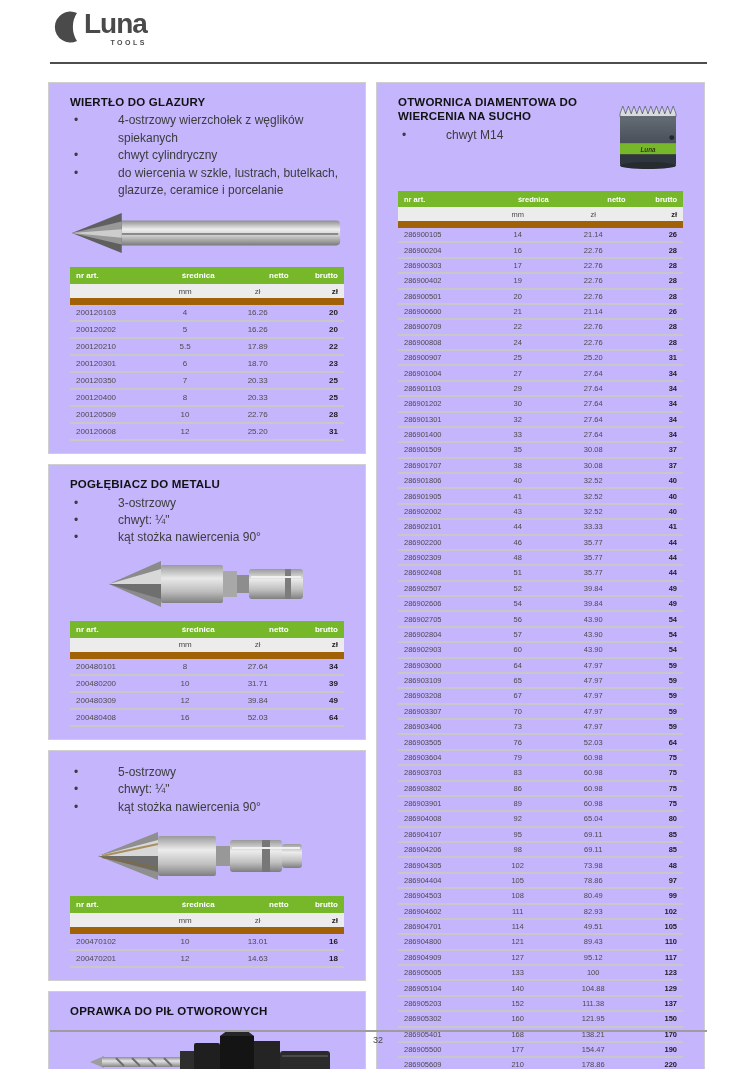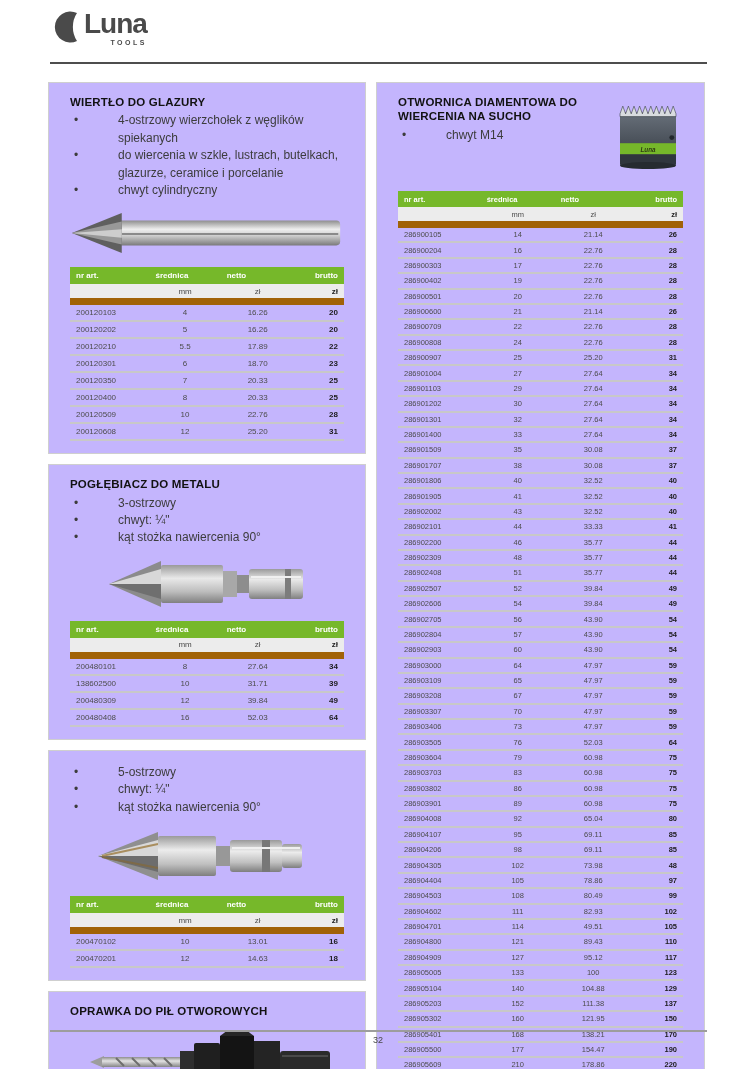--- a/index.html
+++ b/index.html
@@ -25,21 +25,21 @@
   .box h2 { font-size:11.5px; font-weight:bold; color:#121212; letter-spacing:0.2px; line-height:1.25; margin-bottom:3px; }
   ul.bullets { list-style:none; margin:1px 0 5px 0; }
   ul.bullets li { position:relative; padding-left:48px; font-size:12px; line-height:1.45; color:#3c3c3c; }
   ul.bullets li::before { content:"•"; position:absolute; left:4px; top:0; color:#3c3c3c; }
 
   .imgwrap { display:flex; justify-content:center; margin:8px 0 8px 0; }
   .imgwrap.right { justify-content:flex-end; padding-right:6px; }
 
   
   .ptable { width:100%; border-collapse:collapse; font-size:8px; color:#4c4c4c; table-layout:fixed; }
-  .ptable th { background:#76b82a; color:#fff; font-weight:bold; padding:4px 6px; text-align:left; overflow:hidden; white-space:nowrap; }
+  .ptable th { background:#76b82a; color:#fff; font-weight:bold; padding:4px 6px; text-align:right; overflow:hidden; white-space:nowrap; }
   .ptable th:first-child { text-align:left; }
   .ptable th:last-child { text-align:right; }
   .ptable tr.units td { background:#ececec; padding:2.5px 6px; border-bottom:7px solid #a16207; text-align:center; }
   .ptable tr.units td:first-child { text-align:left; }
   .ptable tr.units td:last-child { text-align:right; font-weight:bold; color:#222; }
   .ptable tbody td { padding:3px 6px; border-bottom:2px solid #c8c8c8; text-align:center; white-space:nowrap; }
   .ptable tbody td:first-child { text-align:left; }
   .ptable tbody td:last-child, .ptable th:last-child { text-align:right; }
   .ptable tbody td:last-child { font-weight:bold; color:#1c1c1c; }
   .ptable.c4 th:nth-child(1), .ptable.c4 td:nth-child(1) { width:29%; }
@@ -88,22 +88,22 @@
   <div class="hdr-rule"></div>
 
   <div class="main">
 
     <div class="col-left">
 
       <section class="box">
         <h2>WIERTŁO DO GLAZURY</h2>
         <ul class="bullets">
             <li>4-ostrzowy wierzchołek z węglików spiekanych</li>
+            <li>chwyt cylindryczny</li>
             <li>do wiercenia w szkle, lustrach, butelkach, glazurze, ceramice i porcelanie</li>
-            <li>chwyt cylindryczny</li>
           </ul>
         <div class="imgwrap">
           <svg width="286" height="52" viewBox="0 0 286 52">
             <defs>
               <linearGradient id="gShaft1" x1="0" y1="0" x2="0" y2="1">
                 <stop offset="0" stop-color="#8e8e8e"></stop>
                   <stop offset="0.35" stop-color="#eeeeee"></stop>
                 <stop offset="0.6" stop-color="#cfcfcf"></stop>
                   <stop offset="1" stop-color="#7a7a7a"></stop>
               </linearGradient>
@@ -230,21 +230,21 @@
                 </tr>
               </thead>
               <tbody>
                 <tr>
                   <td>200480101</td>
                   <td>8</td>
                   <td>27.64</td>
                   <td>34</td>
                 </tr>
                 <tr>
-                  <td>138602500</td>
+                  <td>200480200</td>
                   <td>10</td>
                   <td>31.71</td>
                   <td>39</td>
                 </tr>
                 <tr>
                   <td>200480309</td>
                   <td>12</td>
                   <td>39.84</td>
                   <td>49</td>
                 </tr>

